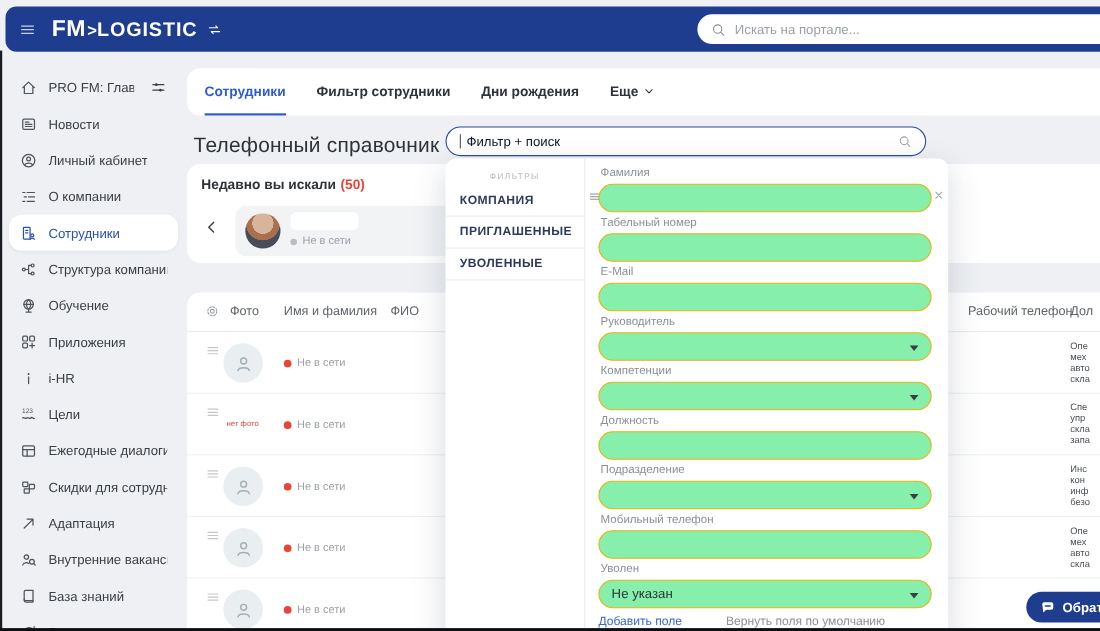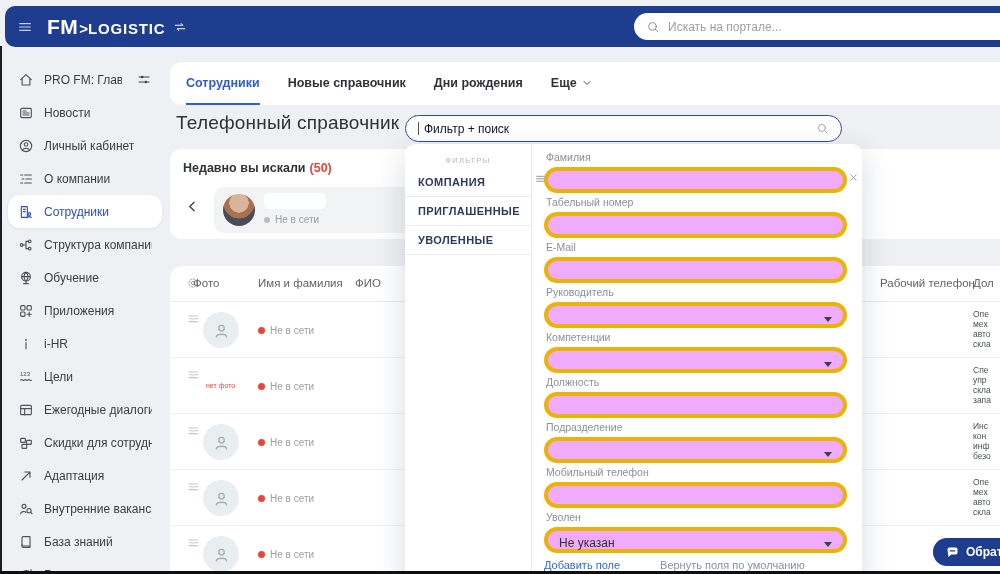--- a/index.html
+++ b/index.html
@@ -9,21 +9,21 @@
 
   .icon { display:inline-flex; align-items:center; justify-content:center; }
   .icon svg { width:100%; height:100%; fill:none; stroke:currentColor; stroke-width:1.7; stroke-linecap:round; stroke-linejoin:round; }
 
   
   #navbar { position:absolute; left:5px; top:6px; right:-15px; height:41px; background:#1e3d8f; border-radius:10px; display:flex; align-items:center; padding-left:12px; z-index:5; }
   #navbar .menu { width:16px; height:16px; color:#c9d2ea; }
   .logo { display:flex; align-items:baseline; margin-left:14px; color:#fff; }
   .logo .fm { font-size:21px; font-weight:800; letter-spacing:.5px; }
   .logo .sep { font-size:15px; font-weight:800; margin:0 0 0 1px; }
-  .logo .rest { font-size:15px; font-weight:700; letter-spacing:.8px; }
+  .logo .rest { font-size:18px; font-weight:700; letter-spacing:.8px; }
   .logo .swap { width:14px; height:14px; margin-left:8px; color:#fff; align-self:center; }
   .nav-search { position:absolute; left:629px; top:7px; width:480px; height:27px; background:#fff; border-radius:14px; display:flex; align-items:center; gap:8px; padding:0 12px; }
   .nav-search .icon { width:14px; height:14px; color:#8a9098; }
   .nav-search .ph { font-size:12px; color:#9aa0a6; }
 
   
   #sidebar { position:absolute; left:0; top:48px; bottom:0; width:170px; padding-top:15px; }
   .side-item { height:33px; margin:0 8px; padding:0 10px; display:flex; align-items:center; gap:10px; border-radius:12px; cursor:pointer; }
   .side-item .icon { width:16px; height:16px; color:#4e545b; flex:0 0 16px; }
   .side-item .lbl { font-size:12px; color:#3a3f44; white-space:nowrap; overflow:hidden; }
@@ -31,21 +31,21 @@
   .side-item.active .lbl, .side-item.active .icon { color:#2b50b5; }
   .side-item .trail { width:15px; height:15px; color:#3a3f44; margin-left:4px; }
 
   
   #tabbar { position:absolute; left:170px; top:62px; right:-15px; height:43px; background:#fff; border-radius:12px; display:flex; align-items:stretch; gap:28px; padding-left:16px; z-index:2; }
   .tab { display:flex; align-items:center; gap:5px; font-size:12.5px; font-weight:600; color:#2e3338; border-bottom:2px solid transparent; cursor:pointer; }
   .tab.active { color:#2f5bd7; border-bottom-color:#2f5bd7; }
   .tab .icon { width:10px; height:10px; color:#2e3338; }
 
   
-  #pagehead { position:absolute; left:176px; top:112px; height:32px; display:flex; align-items:flex-start; gap:9px; }
+  #pagehead { position:absolute; left:176px; top:112px; height:32px; display:flex; align-items:flex-end; gap:9px; }
   #pagehead .title { font-size:19px; color:#2e3338; letter-spacing:.2px; }
   #pagehead .star { width:15px; height:15px; color:#b9bec4; }
 
   
   #recent { position:absolute; left:170px; top:149px; right:-15px; height:90px; background:#fff; border-radius:12px; z-index:1; }
   #recent .hd { position:absolute; left:13px; top:12px; font-size:12.5px; font-weight:700; color:#2e3338; }
   #recent .hd .cnt { color:#e8443a; margin-left:4px; }
   #recent .chev { position:absolute; left:16px; top:51px; width:13px; height:13px; color:#3a3f44; cursor:pointer; }
   .recent-card { position:absolute; left:44px; top:38px; width:430px; height:46px; background:#f1f3f5; border-radius:10px; }
   .recent-card .ava { position:absolute; left:9px; top:7px; width:32px; height:32px; border-radius:50%;
@@ -53,21 +53,21 @@
   .recent-card .blur { position:absolute; left:50px; top:6px; width:62px; height:16px; background:rgba(255,255,255,.93); border-radius:5px; }
   .recent-card .st { position:absolute; left:50px; top:27px; display:flex; align-items:center; gap:5px; }
   .dot { width:6px; height:6px; border-radius:50%; background:#b9bec4; display:inline-block; }
   .st .txt { font-size:10px; color:#9aa0a6; }
 
   
   #table { position:absolute; left:170px; top:266px; right:-15px; bottom:0; background:#fff; border-radius:12px 12px 0 0; z-index:1; }
   #thead { position:relative; height:36px; border-bottom:1px solid #e9ebee; }
   #thead .gear { position:absolute; left:16px; top:10px; width:14px; height:14px; color:#9aa0a6; cursor:pointer; }
   #thead .th { position:absolute; top:11px; font-size:11.5px; color:#5f6469; white-space:nowrap; }
-  #thead .th:nth-of-type(2){ left:23px; } #thead .th:nth-of-type(3){ left:88px; }
+  #thead .th:nth-of-type(2){ left:39px; } #thead .th:nth-of-type(3){ left:88px; }
   #thead .th:nth-of-type(4){ left:185px; } #thead .th:nth-of-type(5){ left:710px; }
   #thead .th:nth-of-type(6){ left:803px; }
   .trow { position:relative; height:56px; border-bottom:1px solid #eef0f2; }
   .trow .handle { position:absolute; left:16px; top:9px; width:15px; height:15px; color:#c2c6cb; cursor:grab; }
   .trow .pava { position:absolute; left:33px; top:10px; width:36px; height:36px; border-radius:50%; background:#e9eef0; display:flex; align-items:center; justify-content:center; }
   .trow .pava .icon { width:19px; height:19px; color:#a3b0b4; }
   .trow .nophoto { position:absolute; left:36px; top:24px; font-size:7px; color:#e8443a; }
   .trow .st { position:absolute; left:88px; top:23px; display:flex; align-items:center; gap:5px; }
   .trow .st .dot { width:7px; height:7px; background:#e8443a; }
   .trow .job { position:absolute; left:803px; top:7px; width:230px; font-size:8.5px; line-height:10px; color:#4a4f55; }
@@ -78,21 +78,21 @@
   .f-input .caret { width:1px; height:13px; background:#555; }
   .f-input .ph { font-size:12px; color:#0f172a; flex:1; }
   .f-input .icon { width:13px; height:13px; color:#9aa0a6; }
   .f-panel { margin-top:2px; width:457px; height:440px; background:#fff; border-radius:10px; box-shadow:0 10px 30px rgba(40,50,80,.18); display:flex; overflow:hidden; }
   .f-left { width:127px; border-right:1px solid #e9ebee; padding-top:4px; }
   .f-left .cap { text-align:center; font-size:7.5px; letter-spacing:1.3px; color:#b3b8bf; margin:8px 0 3px; }
   .f-sec { padding:8px 13px; font-size:11px; font-weight:700; letter-spacing:.4px; color:#2c3a5e; border-bottom:1px solid #e9ebee; cursor:pointer; }
   .f-form { flex:1; padding:7px 15px 0 12px; position:relative; }
   .f-field { position:relative; margin-bottom:3px; }
   .f-field label { display:block; font-size:10.5px; color:#8a9098; margin:0 0 3px 2px; line-height:13px; }
-  .f-ctl { position:relative; height:26px; border:4px solid #eab308; border-radius:13px; background:#f0abfc; }
+  .f-ctl { position:relative; height:26px; border:1px solid #eab308; border-radius:13px; background:#86efac; }
   .f-ctl .val { font-size:12px; color:#2e3338; line-height:24px; padding-left:11px; display:block; }
   .f-ctl .dd { position:absolute; right:11px; top:11px; width:0; height:0; border-left:4px solid transparent; border-right:4px solid transparent; border-top:5px solid #3a3f44; }
   .f-field .drag { position:absolute; left:-10px; top:21px; width:13px; height:13px; color:#8a9098; cursor:grab; }
   .f-field .x { position:absolute; right:-12px; top:21px; width:11px; height:11px; color:#9aa0a6; cursor:pointer; }
   .f-foot { display:flex; align-items:baseline; gap:16px; margin-top:6px; }
   .f-foot .add { font-size:11px; color:#3568d4; border-bottom:1px dashed #6e92de; padding-bottom:1px; cursor:pointer; }
   .f-foot .reset { font-size:11px; color:#8a9098; cursor:pointer;margin-left:24px; }
 
   
   #feedback { position:absolute; left:933px; top:538px; height:28px; border-radius:14px; background:#1e3d8f; color:#fff; display:flex; align-items:center; gap:6px; padding:0 12px; z-index:25; cursor:pointer; white-space:nowrap; }
@@ -293,21 +293,21 @@
         </span>
         <span class="lbl">Г</span>
       </div>
     </nav>
 
   <div id="tabbar">
       <div class="tab active">
         <span>Сотрудники</span>
       </div>
       <div class="tab">
-        <span>Новые справочник</span>
+        <span>Фильтр сотрудники</span>
       </div>
       <div class="tab">
         <span>Дни рождения</span>
       </div>
       <div class="tab">
         <span>Еще</span>
         <span class="icon">
           <svg viewBox="0 0 24 24">
             <path d="M5 8.5l7 7 7-7" stroke-width="2.2"></path>
           </svg>

